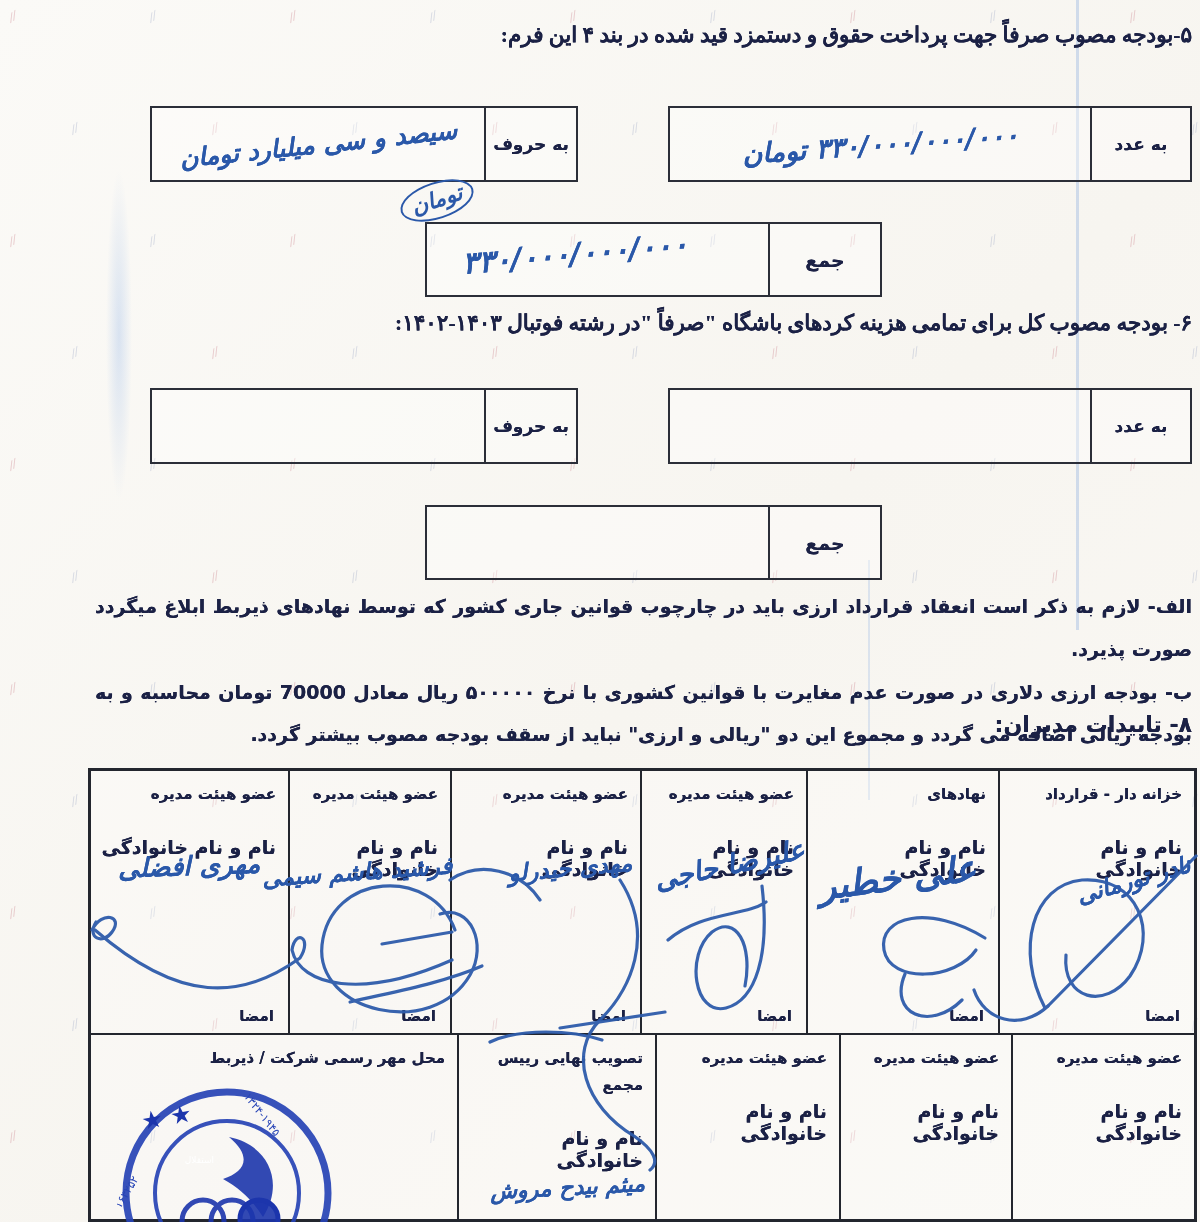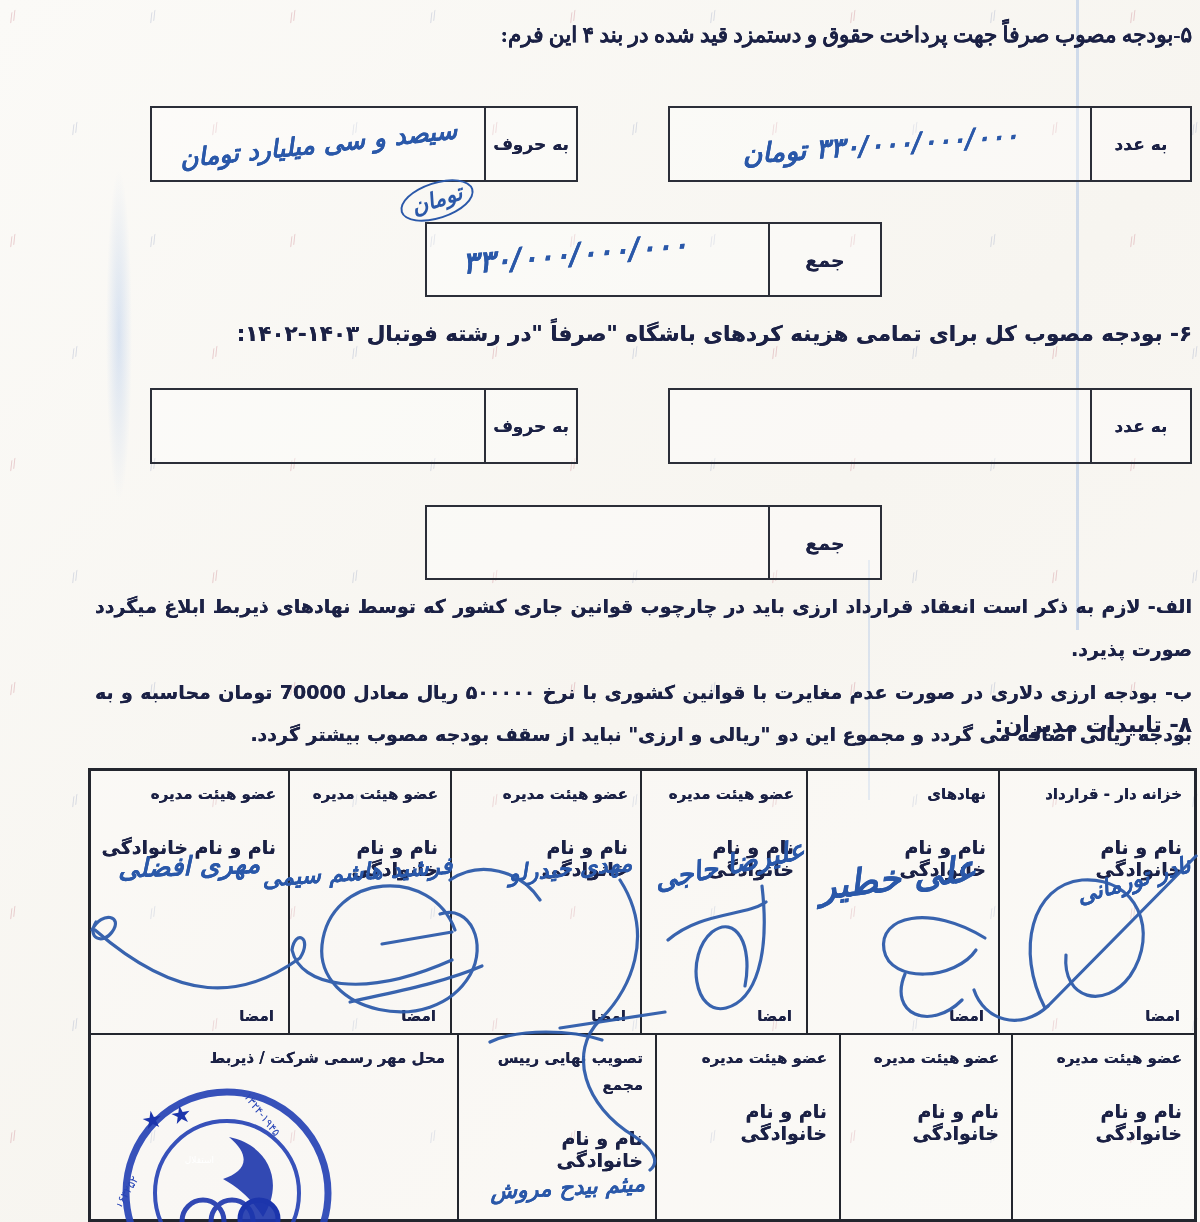--- a/index.html
+++ b/index.html
@@ -18,21 +18,21 @@
   .scanline { position:absolute; z-index:1; pointer-events:none; }
   .sl1 { left:1076px; top:0; width:3px; height:630px; background:rgba(115,155,220,.30); }
   .sl2 { left:868px; top:560px; width:2px; height:240px; background:rgba(120,160,225,.22); }
   .smudge { left:106px; top:170px; width:26px; height:330px; border-radius:50%;
     background:radial-gradient(closest-side, rgba(130,170,230,.28), rgba(130,170,230,0)); }
 
   .ink { color:#1b2145; text-shadow:0 0 .5px #1b2145; }
   .heading { position:absolute; right:8px; font-size:21.5px; font-weight:700; z-index:3;
     text-shadow:0 0 .6px #1b2145; }
   .h5 { top:22px;font-family:Liberation Serif, serif; }
-  .h6 { top:321px; }
+  .h6 { top:310px;font-family:Liberation Serif, serif; }
   .h8 { top:712px; font-size:22px; }
 
   
   .box { position:absolute; border:2.5px solid #2b2e38; display:flex; background:rgba(255,255,255,.35); z-index:3; }
   .box-label { flex:0 0 auto; display:flex; align-items:center; justify-content:center;
     border-left:2.5px solid #2b2e38; font-weight:700; font-size:17px; text-shadow:0 0 .5px #1b2145; }
   .box-value { flex:1 1 auto; position:relative; display:flex; align-items:center; justify-content:center; }
 
   .b-num1 { right:8px;  top:106px; width:524px; height:76px; }
   .b-num1 .box-label { width:100px; }

